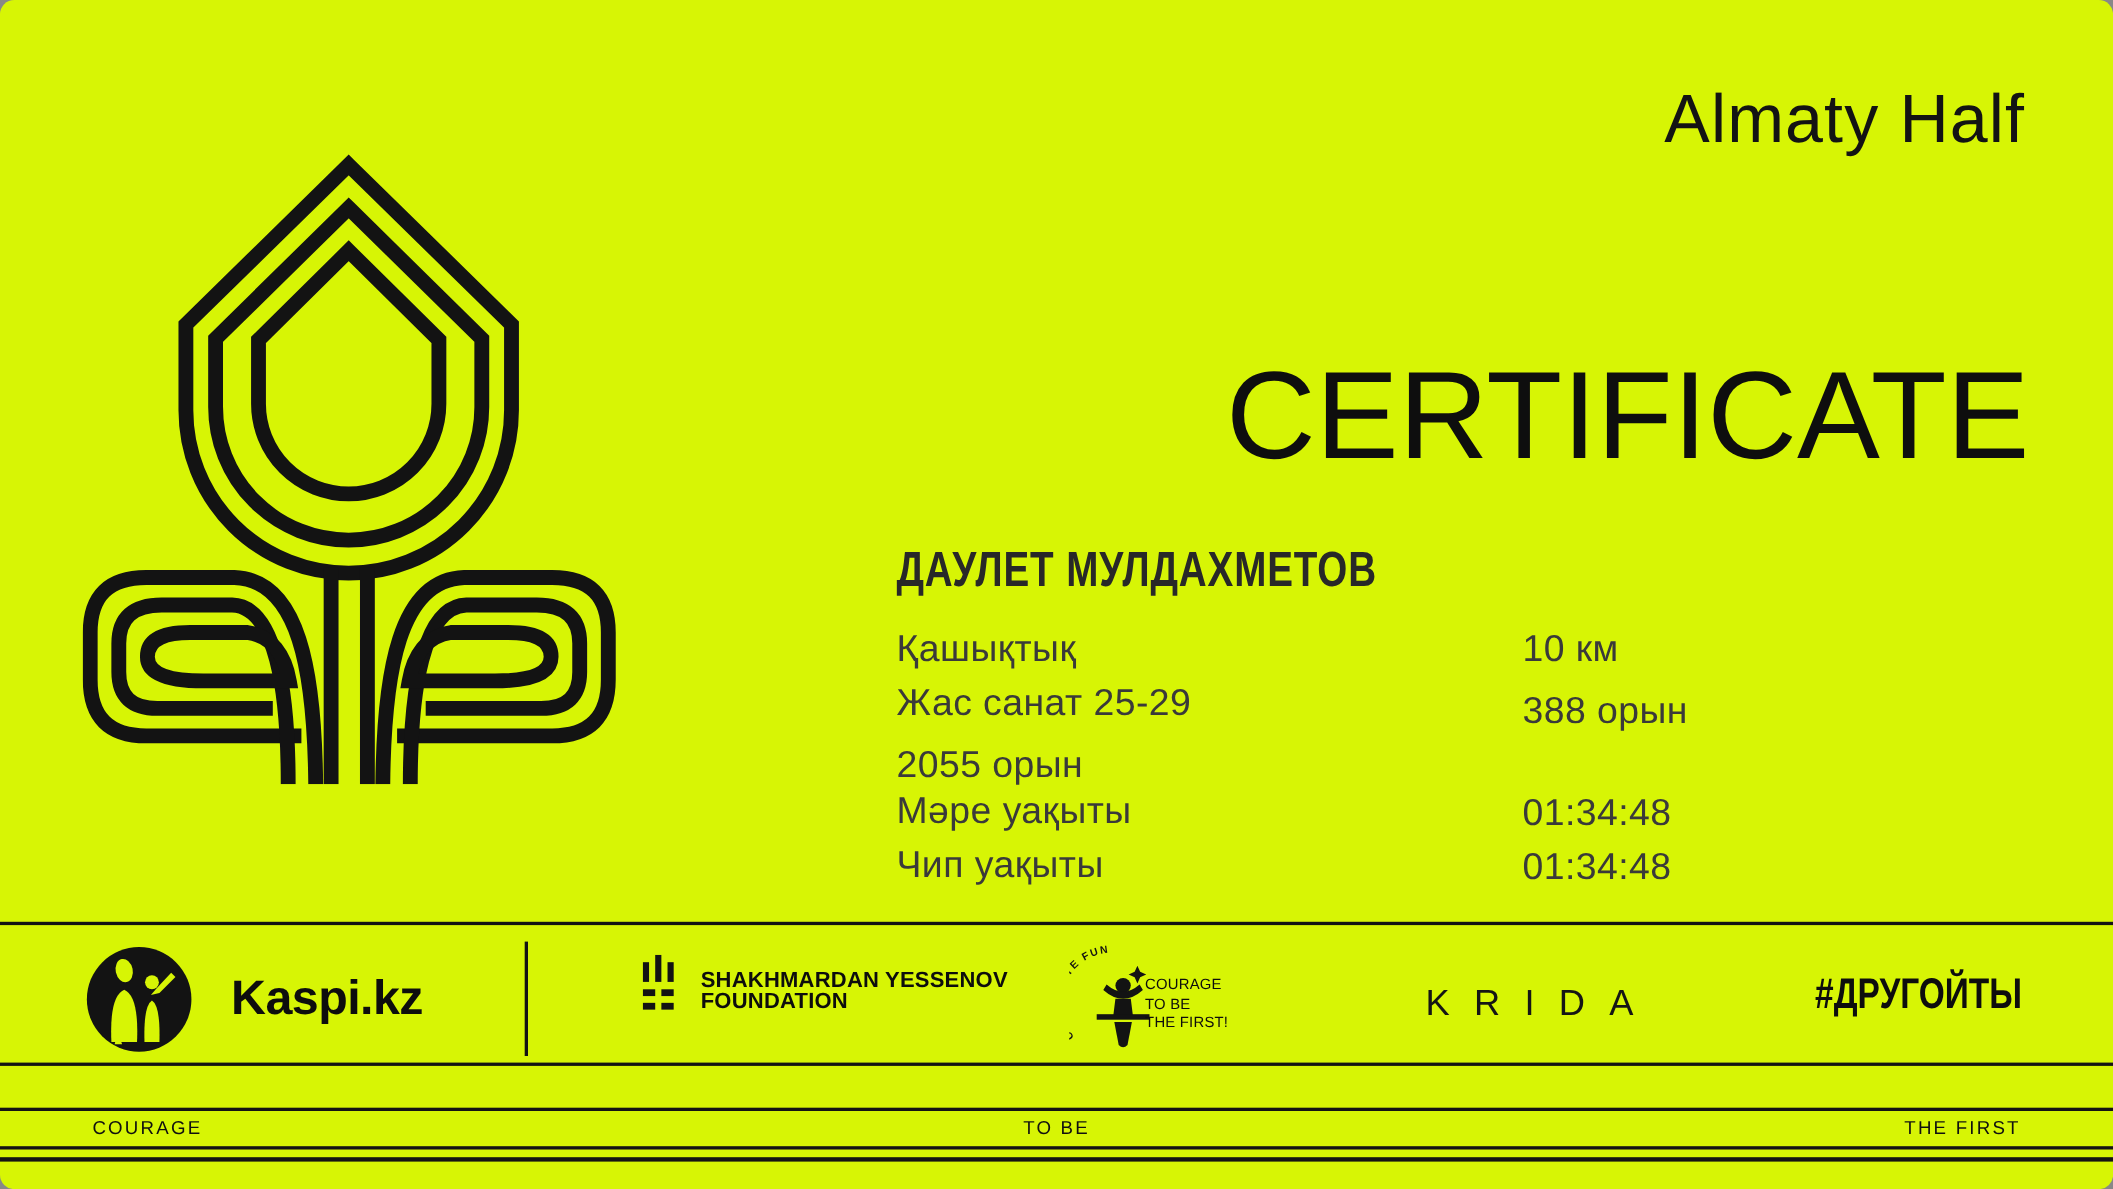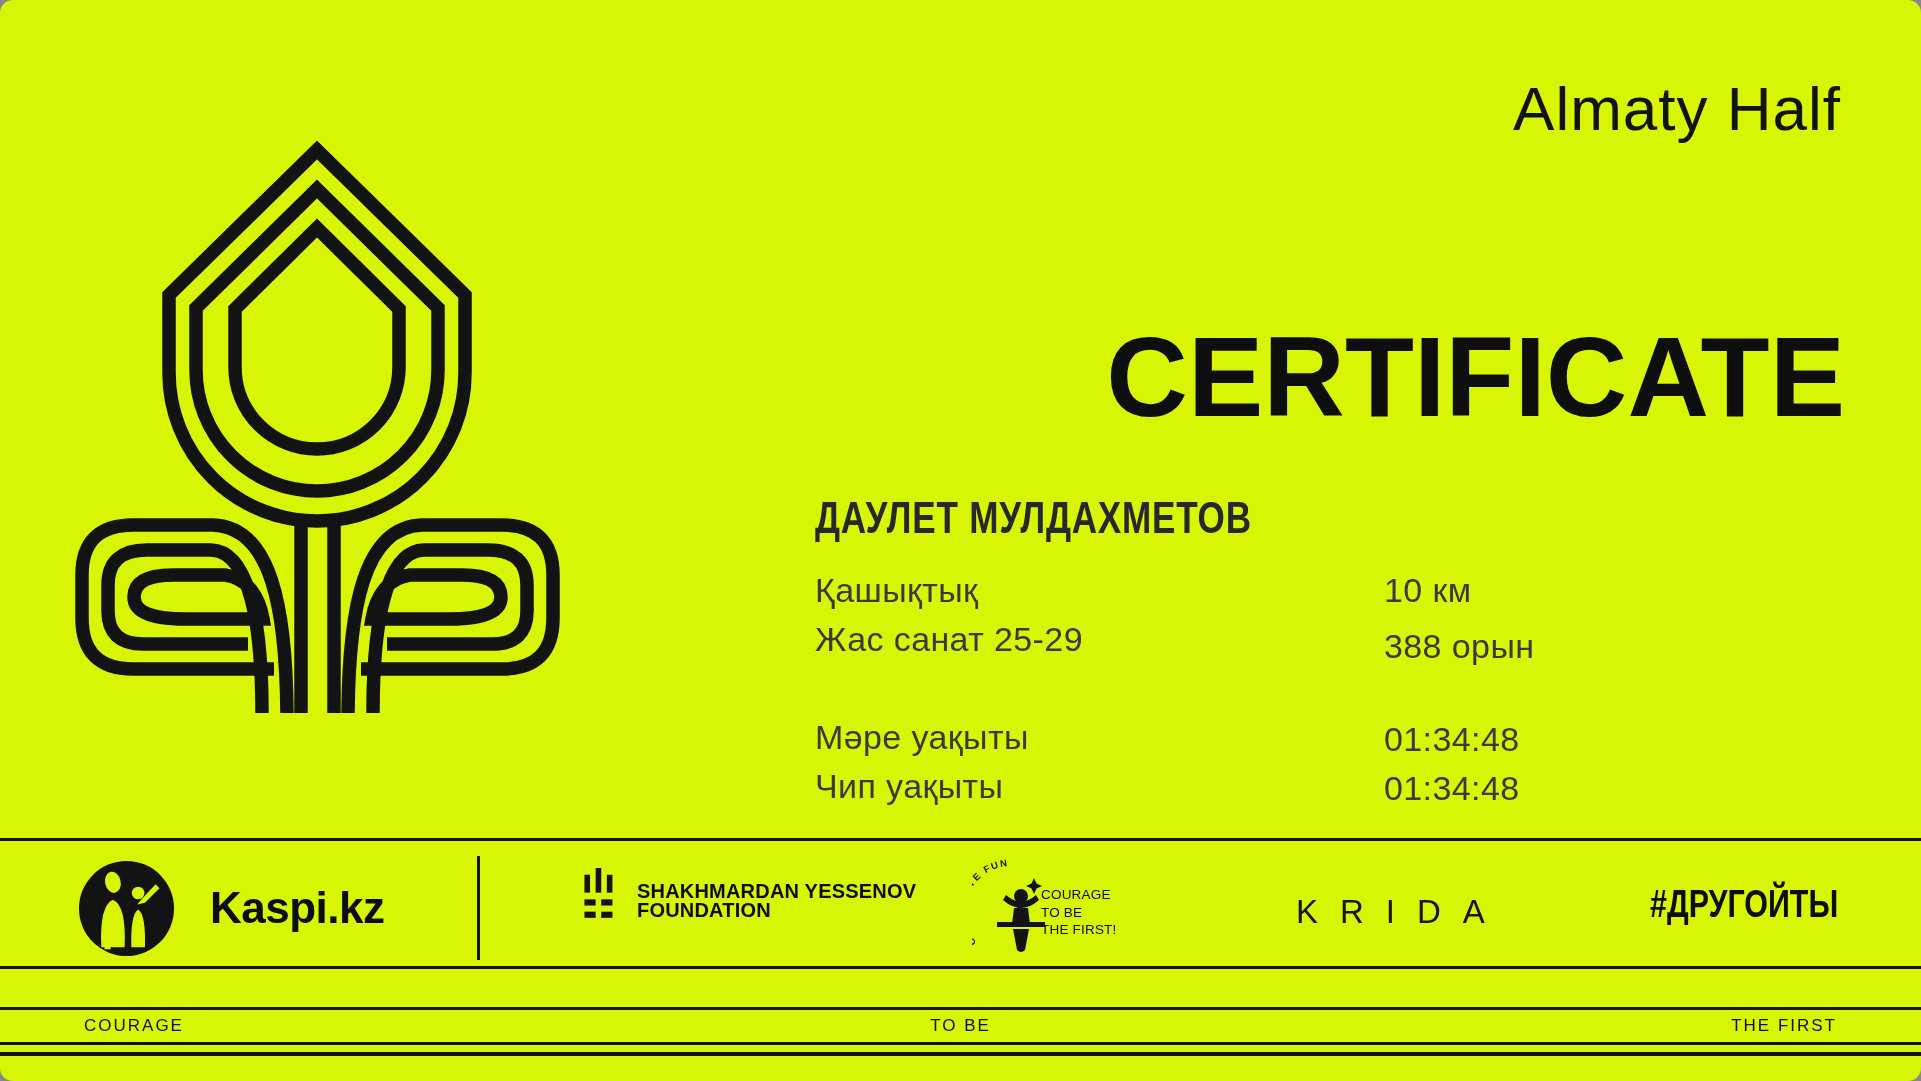--- a/index.html
+++ b/index.html
@@ -16,21 +16,21 @@
     border-radius:13px;
   }
   .abs{position:absolute;}
   
   .event-title{
     right:80px;top:70px;text-align:right;
     font-size:62px;line-height:78px;font-weight:500;letter-spacing:1px;color:var(--ink);
   }
   .cert-heading{
     right:76px;top:318px;margin:0;text-align:right;
-    font-size:113px;font-weight:700;letter-spacing:0px;color:#0e0e0e;line-height:1.05;
+    font-size:113px;font-weight:400;letter-spacing:0px;color:#0e0e0e;line-height:1.05;
   }
   
   .participant{
     left:815px;top:492px;
     font-size:45px;font-weight:700;letter-spacing:1px;color:#282828;
     transform:scaleX(.78);transform-origin:left center;white-space:nowrap;
   }
   
   .results{left:815px;top:566px;width:800px;}
   .row{display:flex;height:49px;line-height:49px;font-size:34px;color:var(--muted);letter-spacing:.4px;}
@@ -93,20 +93,21 @@
   <div class="abs results">
     <div class="row">
       <span class="lab">Қашықтық</span>
       <span class="val">10 км</span>
     </div>
     <div class="row">
       <span class="lab">Жас санат 25-29</span>
       <span class="val">388 орын</span>
     </div>
     <div class="row">
+      <span class="val">2055 орын</span>
     </div>
     <div class="row">
       <span class="lab">Мәре уақыты</span>
       <span class="val">01:34:48</span>
     </div>
     <div class="row">
       <span class="lab">Чип уақыты</span>
       <span class="val">01:34:48</span>
     </div>
   </div>

